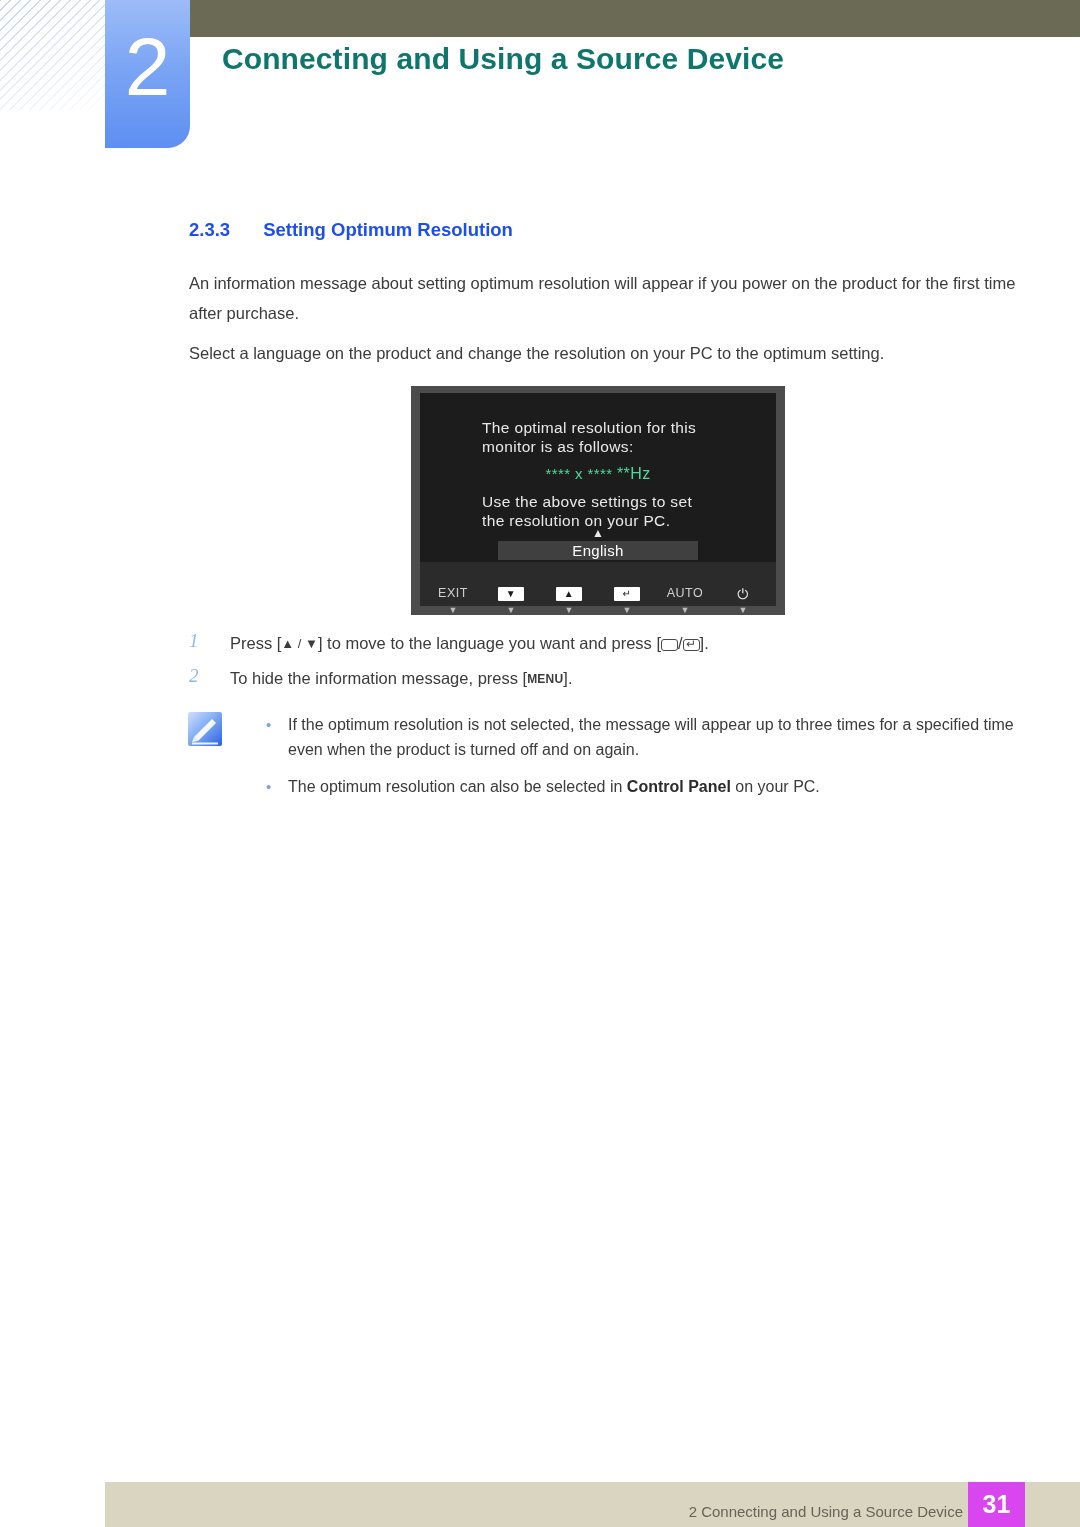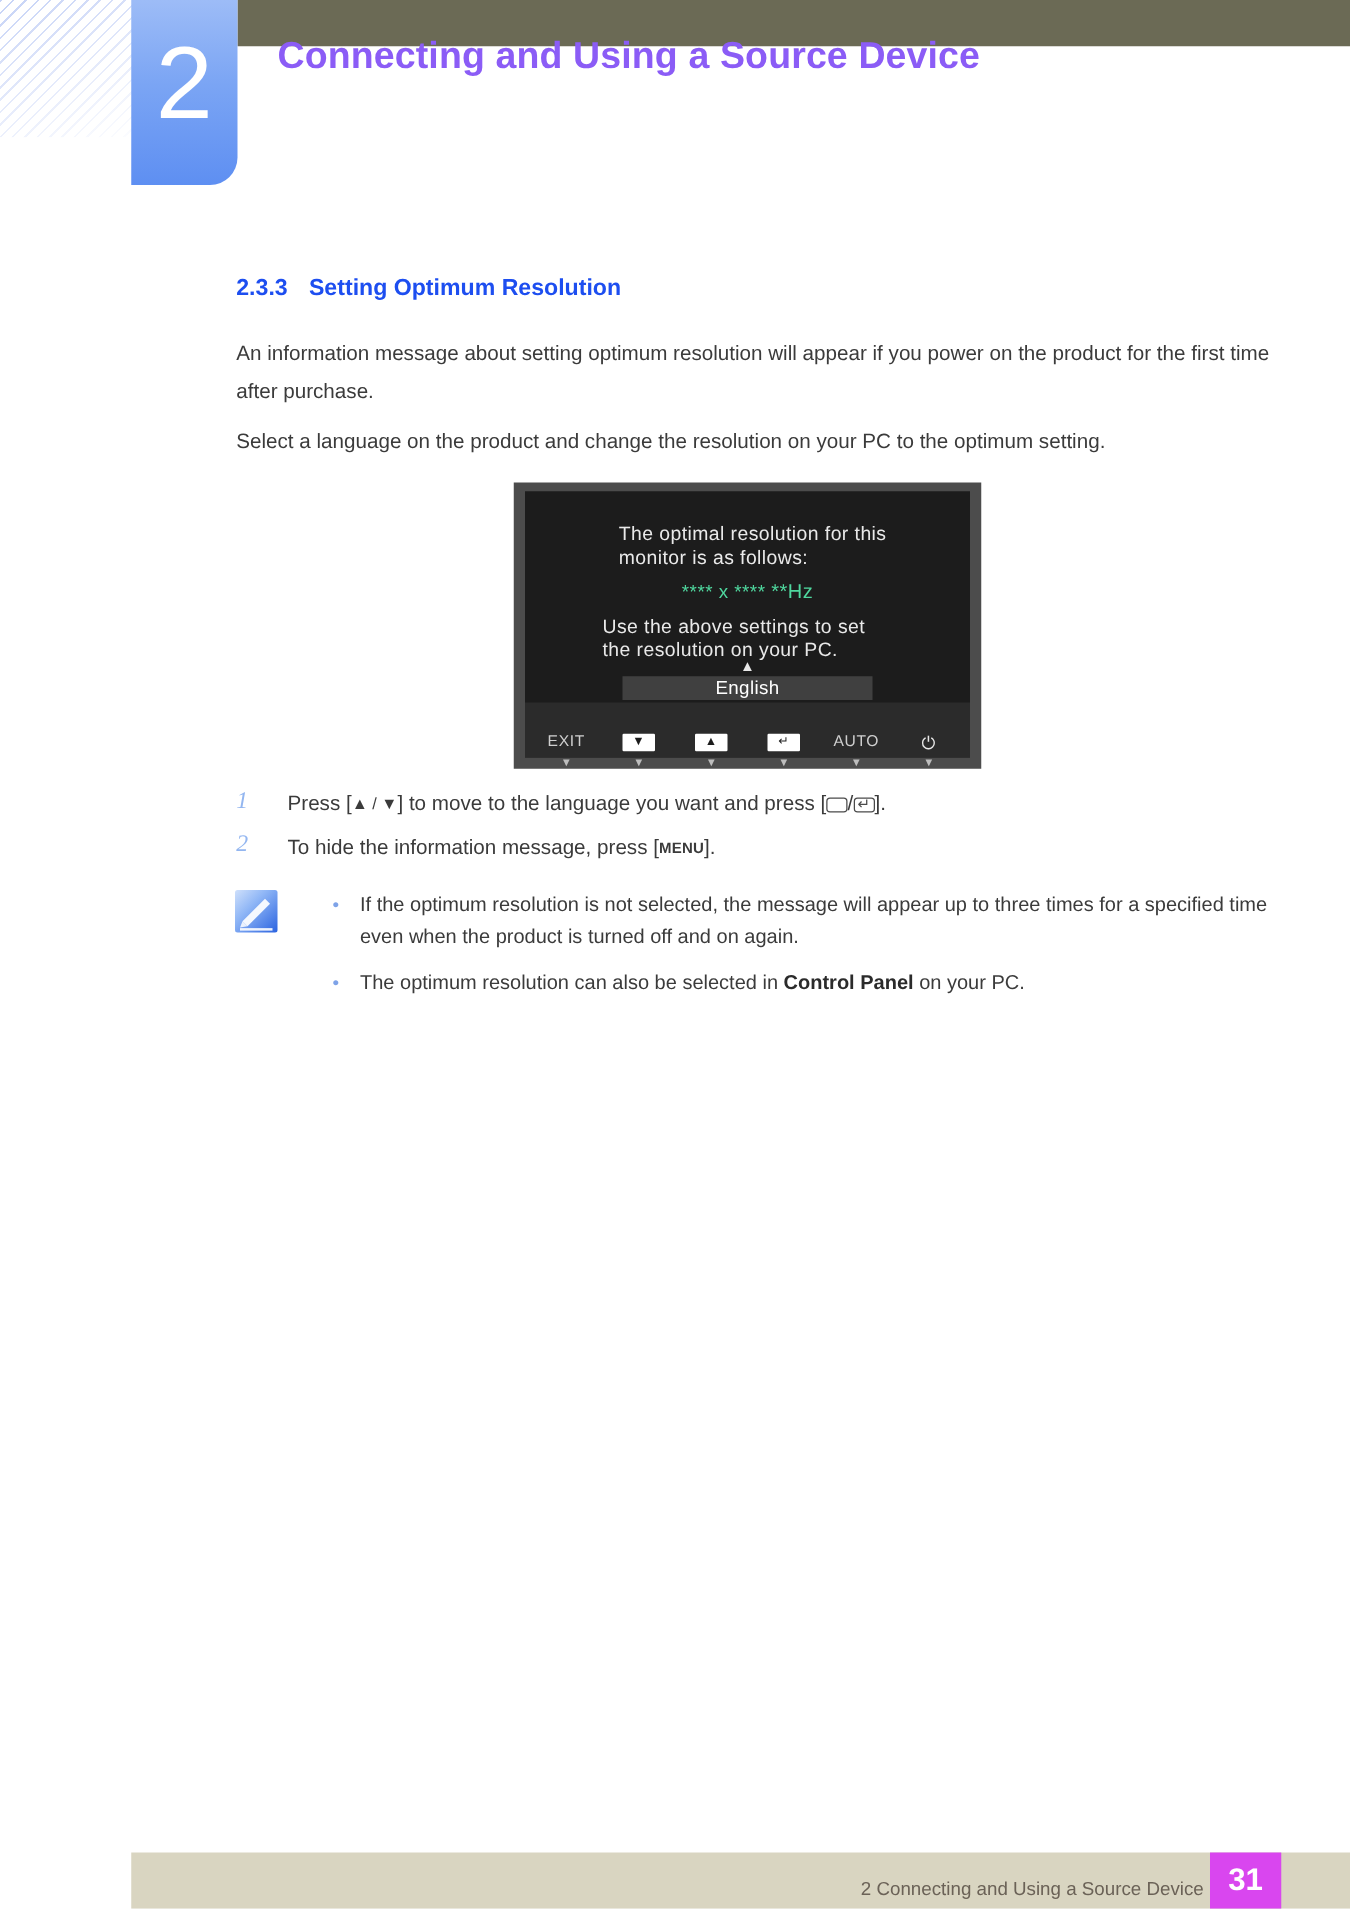--- a/index.html
+++ b/index.html
@@ -32,31 +32,31 @@
     border-radius:0 0 22px 0;
   }
   .chapter-num{
     position:absolute; left:0; top:26px; width:85px;
     text-align:center;
     font-size:82px; font-weight:400; line-height:82px;
     color:#ffffff;
     font-family:"Liberation Sans", sans-serif;
   }
   .chapter-title{
-    position:absolute; left:222px; top:28px;
-    font-size:30px; font-weight:bold; color:#8b5cf6;
+    position:absolute; left:222px; top:42px;
+    font-size:30px; font-weight:bold; color:#0f766e;
     letter-spacing:.1px;
   }
 
   .sec-head{
     position:absolute; left:189px; top:219px;
     font-size:18.5px; font-weight:bold; color:#1d4ef0;
     white-space:nowrap;
   }
-  .sec-head .num{ margin-right:17px; }
+  .sec-head .num{ margin-right:33px; }
 
   p.para{
     position:absolute; left:189px; width:830px;
     font-size:16.5px; line-height:30px; color:#3b3b3b;
   }
   #para1{ top:268px; }
   #para2{ top:338px; }
 
   
   .osd-wrap{
@@ -66,21 +66,21 @@
   }
   .osd-screen{
     width:100%; height:100%;
     background:#1c1c1c;
     position:relative;
   }
   .osd-line{
     color:#e9e9e9; font-size:15.5px; line-height:18.5px;
     letter-spacing:.35px;
   }
-  .osd-t1{ position:absolute; left:62px; top:26px; width:250px;margin-left:13px; }
+  .osd-t1{ position:absolute; left:62px; top:26px; width:250px; }
   .osd-res{
     position:absolute; left:0; top:72px; width:100%;
     text-align:center; color:#4fd79e; font-size:15px; letter-spacing:.4px;
   }
   .osd-res .hz{ font-size:16px; }
   .osd-t2{ position:absolute; left:62px; top:100px; width:262px; }
 
   .osd-uparrow, .osd-downarrow{
     position:absolute; left:0; width:100%; text-align:center;
     color:#e9e9e9; font-size:12px; line-height:12px;

